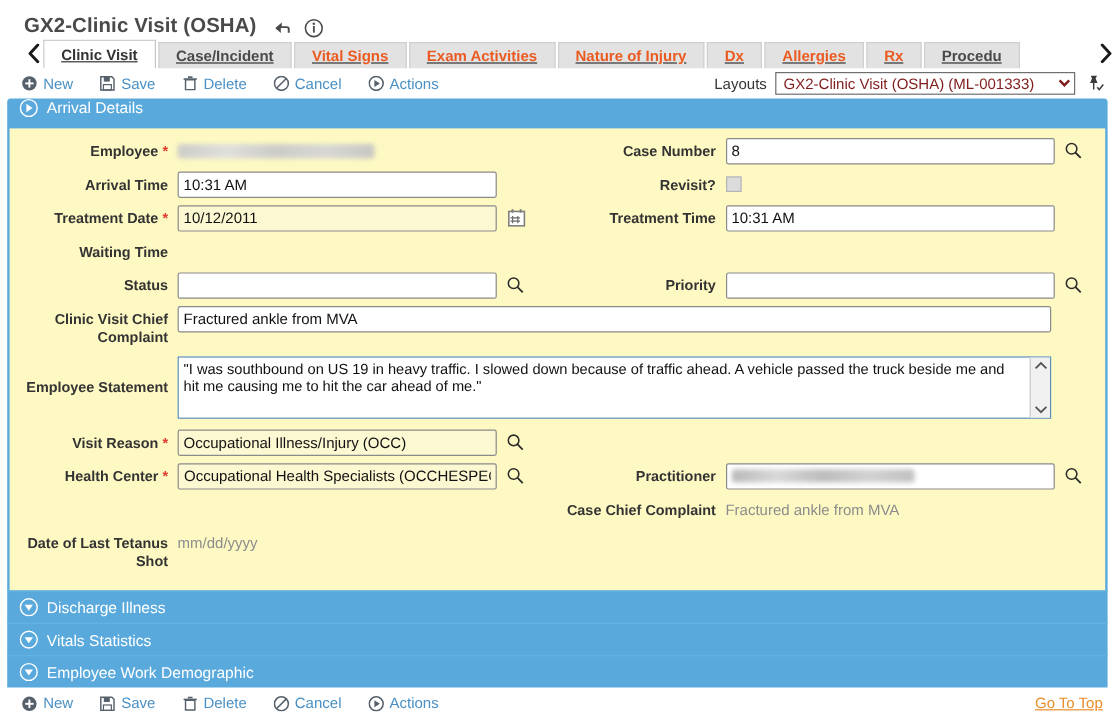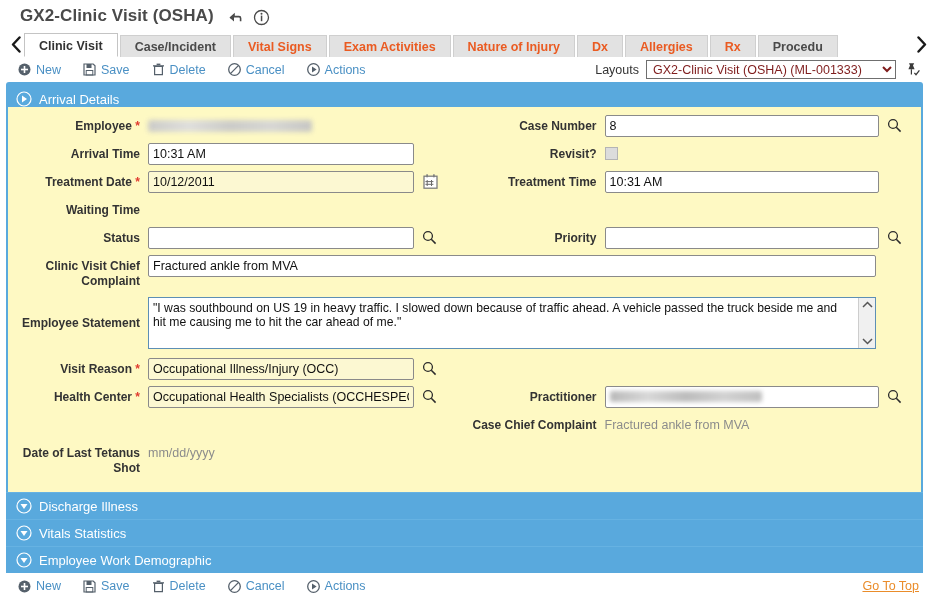--- a/index.html
+++ b/index.html
@@ -14,21 +14,21 @@
     font-size: 12px;
     color: #333333;
     overflow: hidden;
     position: relative;
   }
 
   
   .titlebar {
     height: 32px;
     display: flex;
-    align-items: center;
+    align-items: flex-end;
     padding: 0 0 0 20px;
     box-sizing: border-box;
   }
   .app-title {
     font-size: 17px;
     font-weight: bold;
     color: #4a4a4a;
     letter-spacing: .1px;
   }
   .title-icons {
@@ -38,23 +38,24 @@
     margin-left: 12px;
     padding-top: 2px;
   }
   .ticon { width: 17px; height: 17px; display: block; }
 
   
   .tabstrip {
     height: 25px;
     display: flex;
     align-items: flex-end;
-    padding-left: 8px;
+    padding-left: 20px;
     box-sizing: border-box;
     position: relative;
+    text-decoration: underline;
   }
   .tab-arrow {
     width: 16px;
     height: 25px;
     display: flex;
     align-items: center;
     justify-content: center;
     flex: none;
     color: #1a1a1a;
   }
@@ -132,21 +133,21 @@
 
   
   .panel {
     margin: 0 6px;
     background: #59a9dd;
     border-radius: 3px 3px 0 0;
   }
   .section-head {
     height: 25px;
     display: flex;
-    align-items: flex-end;
+    align-items: flex-start;
     padding-left: 10px;
     color: #ffffff;
     font-size: 13px;
     box-sizing: border-box;
   }
   .section-head .chev { width: 16px; height: 16px; margin-right: 7px; display: block; flex: none; }
   .section-body {
     background: #fef9c3;
     margin: 0 2px;
     padding: 8px 0 10px 0;

